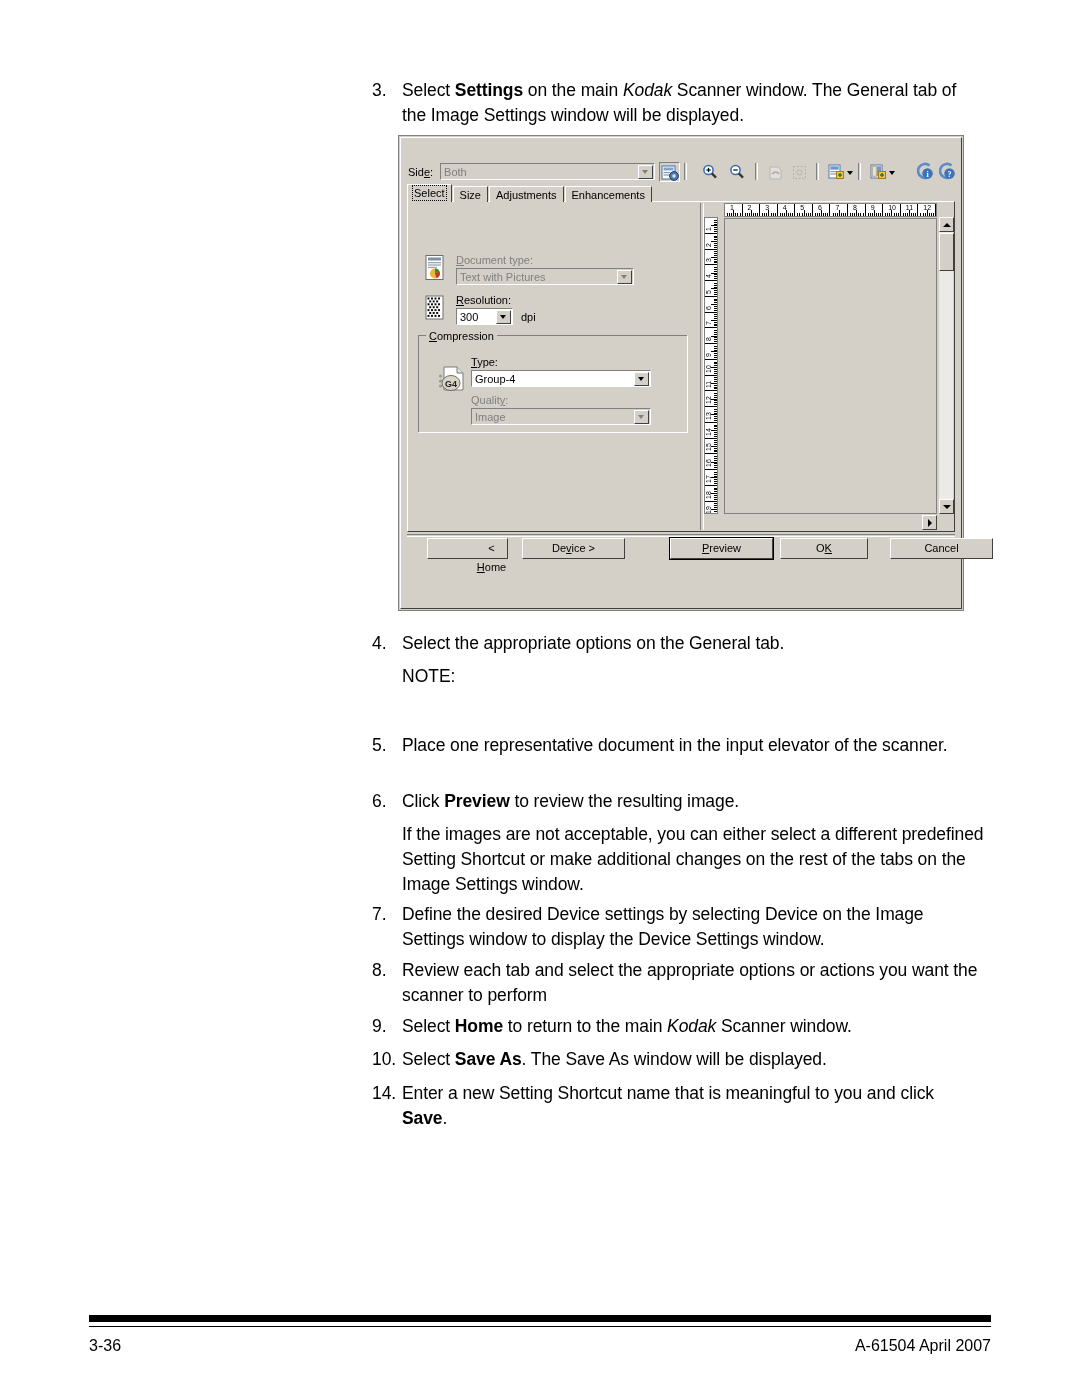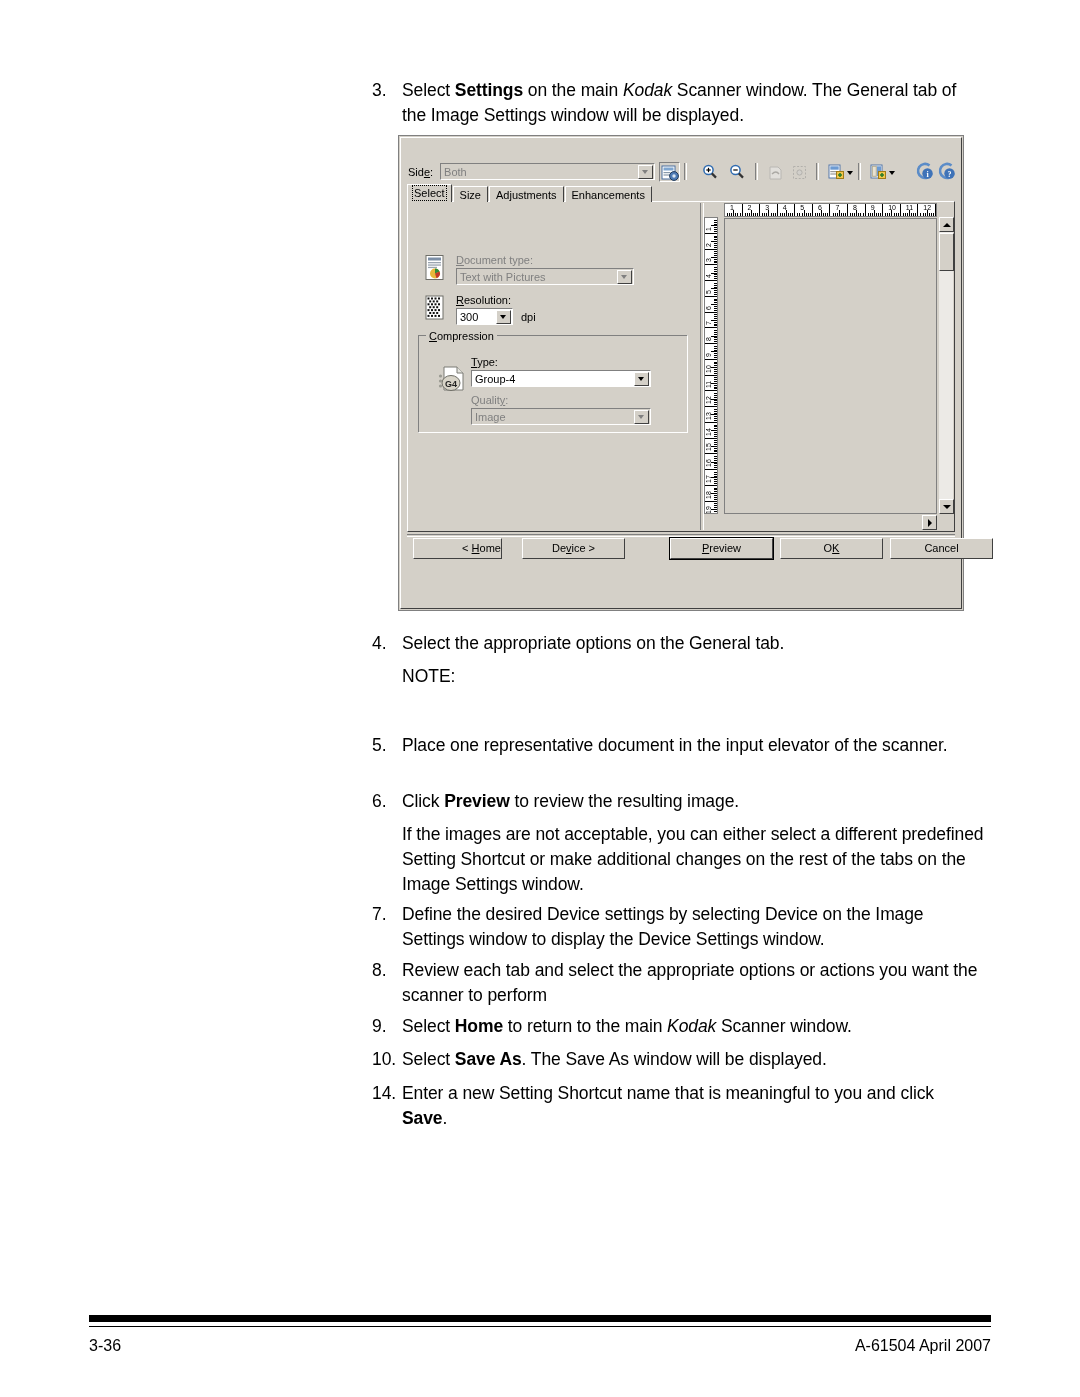--- a/index.html
+++ b/index.html
@@ -1088,24 +1088,24 @@
       </div>
 
       <div class="sb-h">
         <div class="sb-arrow sb-right" style="right:0;top:0;"></div>
       </div>
     </div>
   </div>
 
   <div class="sep-line"></div>
   <div class="btnbar">
-    <div class="wbtn" style="left:6px; width:89px;padding-left:48px;">&lt; <span class="u">H</span>ome</div>
+    <div class="wbtn" style="left:20px; width:81px;padding-left:48px;">&lt; <span class="u">H</span>ome</div>
     <div class="wbtn" style="left:115px; width:103px;">De<span class="u">v</span>ice &gt;</div>
     <div class="wbtn default" style="left:263px; width:103px;"><span class="u">P</span>review</div>
-    <div class="wbtn" style="left:373px; width:103px;">O<span class="u">K</span></div>
+    <div class="wbtn" style="left:373px; width:88px;">O<span class="u">K</span></div>
     <div class="wbtn" style="left:483px; width:103px;">Cancel</div>
   </div>
 
  </div>
 </div>
 
 <div class="step" style="position:absolute; left:372px; top:631px; width:610px;">
   <div class="step-num">4.</div>
   <div class="step-text">Select the appropriate options on the General tab.</div>
 </div>

